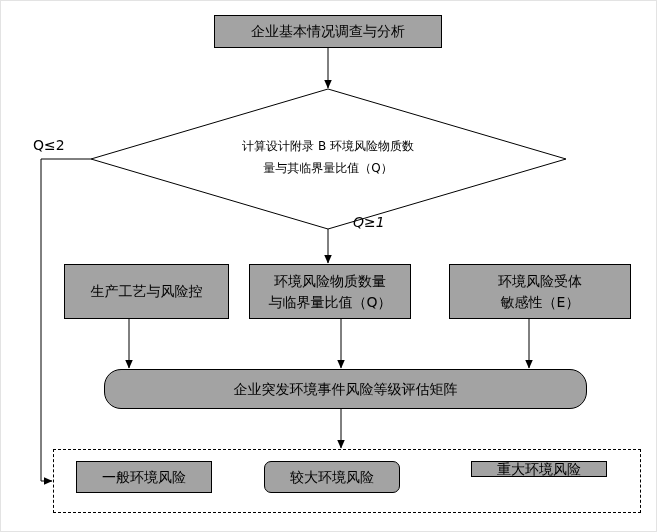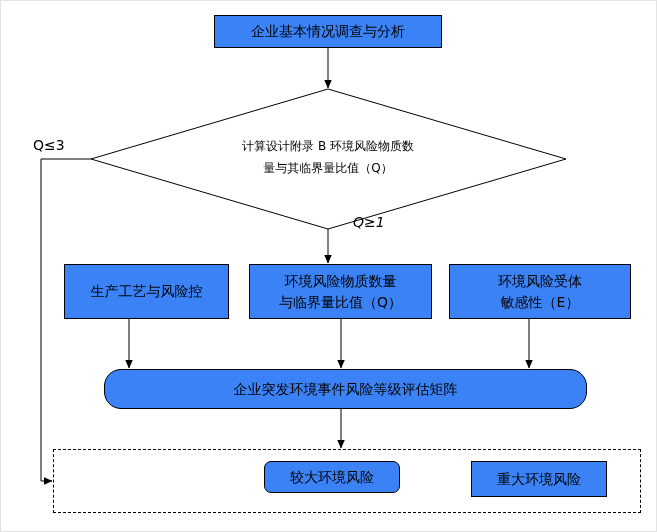--- a/index.html
+++ b/index.html
@@ -21,21 +21,21 @@
   svg.wires {
     position: absolute;
     left: 0;
     top: 0;
     width: 657px;
     height: 532px;
   }
   .box {
     position: absolute;
     border: 1px solid #000000;
-    background: #3b82f6;
+    background: #a3a3a3;
     display: flex;
     flex-direction: column;
     align-items: center;
     justify-content: center;
     font-size: 14px;
     line-height: 1.5;
     text-align: center;
     box-sizing: border-box;
   }
   .dashed-box {
@@ -90,41 +90,44 @@
 
   <div class="box" style="left:213px; top:14px; width:228px; height:33px;">
     <span class="line">企业基本情况调查与分析</span>
   </div>
 
   <div class="diamond-text">
     <span class="line">计算设计附录 B 环境风险物质数</span>
     <span class="line">量与其临界量比值（Q）</span>
   </div>
 
-  <div class="branch-label" style="left:32px; top:136px;">Q≤3</div>
+  <div class="branch-label" style="left:32px; top:136px;">Q≤2</div>
   <div class="branch-label" style="left:352px; top:213px;font-style:italic;">Q≥1</div>
 
   <div class="box" style="left:63px; top:263px; width:165px; height:55px;">
     <span class="line">生产工艺与风险控</span>
   </div>
-  <div class="box" style="left:248px; top:263px; width:183px; height:55px;">
+  <div class="box" style="left:248px; top:263px; width:162px; height:55px;">
     <span class="line">环境风险物质数量</span>
     <span class="line">与临界量比值（Q）</span>
   </div>
   <div class="box" style="left:448px; top:263px; width:182px; height:55px;">
     <span class="line">环境风险受体</span>
     <span class="line">敏感性（E）</span>
   </div>
 
   <div class="box" style="left:103px; top:368px; width:483px; height:40px;border-radius:17px;">
     <span class="line">企业突发环境事件风险等级评估矩阵</span>
   </div>
 
   <div class="dashed-box" style="left:52px; top:448px; width:588px; height:64px;"></div>
 
+  <div class="box" style="left:75px; top:460px; width:136px; height:32px;">
+    <span class="line">一般环境风险</span>
+  </div>
   <div class="box" style="left:263px; top:460px; width:136px; height:32px;border-radius:7px;">
     <span class="line">较大环境风险</span>
   </div>
-  <div class="box" style="left:470px; top:460px; width:136px; height:36px;font-family:Liberation Serif, serif;">
+  <div class="box" style="left:470px; top:460px; width:136px; height:16px;font-family:Liberation Serif, serif;">
     <span class="line">重大环境风险</span>
   </div>
 
 </div>
 
 </body></html>

